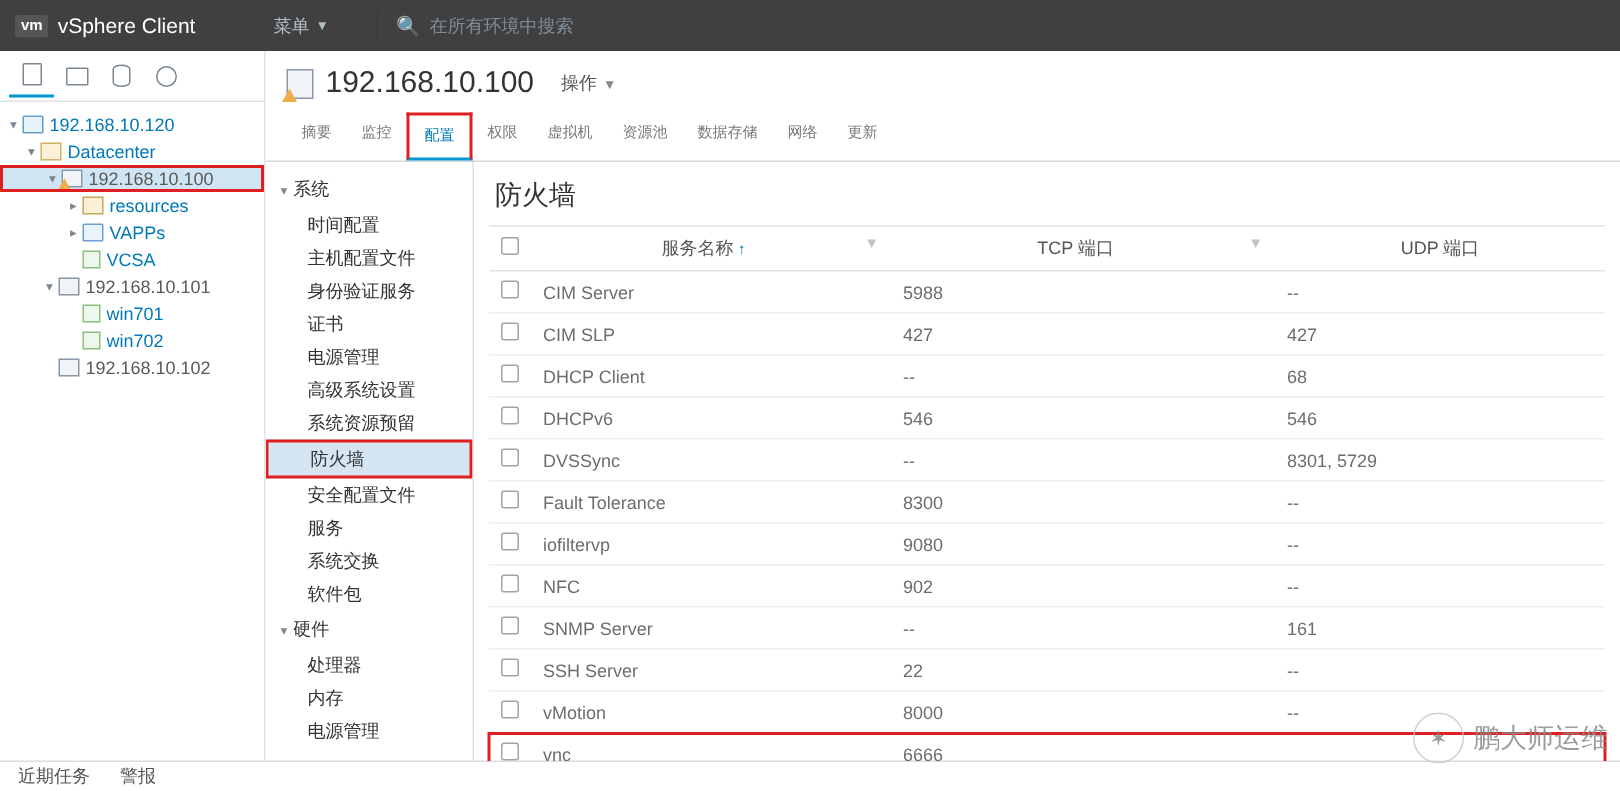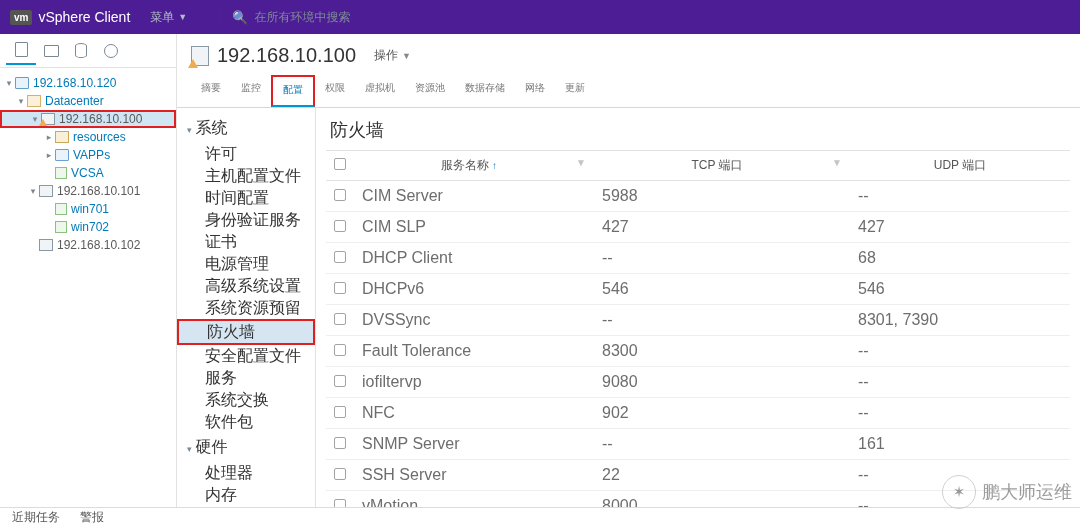--- a/index.html
+++ b/index.html
@@ -1,21 +1,21 @@
 <!DOCTYPE html>
 <html><head>
 <meta charset="utf-8">
 <style>
   * { box-sizing: border-box; margin: 0; padding: 0; }
   html, body { width: 1080px; height: 527px; font-family: "Helvetica Neue", Arial, "Microsoft YaHei", sans-serif; font-size: 12px; color: #333; overflow: hidden; background: #fff; }
   
-  .topbar { height: 34px; background: #4c1d95; color: #d0d9e0; display: flex; align-items: center; padding: 0 10px; }
+  .topbar { height: 34px; background: #404040; color: #d0d9e0; display: flex; align-items: center; padding: 0 10px; }
   .topbar .logo { background:#555; color:#fff; font-weight:bold; padding:2px 4px; border-radius:2px; font-size:10px; margin-right:6px; }
   .topbar .brand { font-size:14px; color:#fff; margin-right:20px; }
-  .topbar .menu-btn { display:flex; align-items:center; color:#b0bec5; margin-right:20px; cursor:pointer; }
+  .topbar .menu-btn { display:flex; align-items:center; color:#b0bec5; margin-right:20px; cursor:pointer;margin-left:32px; }
   .topbar .menu-btn .chev { margin-left:4px; font-size:9px; }
   .topbar .divider { width:1px; height:20px; background:#2f3e48; margin:0 12px; }
   .topbar .search { display:flex; align-items:center; color:#7f8c96; }
   .topbar .search .mag { margin-right:6px; font-size:13px; }
   
   .main { display:flex; height:473px; }
   .sidebar { width:177px; border-right:1px solid #e2e2e2; display:flex; flex-direction:column; }
   .sb-tabs { height:34px; display:flex; align-items:center; border-bottom:1px solid #e2e2e2; padding:0 6px; }
   .sb-tabs .tab { width:30px; height:28px; display:flex; align-items:center; justify-content:center; }
   .sb-tabs .tab.active { border-bottom:2px solid #0095d3; }
@@ -45,33 +45,33 @@
   .page-head .hicon { width:18px; height:20px; border:1px solid #8a98a5; background:#f1f4f7; position:relative; margin-right:8px; }
   .page-head .hicon .warn-tri { left:-4px; bottom:-3px; border-left-width:5px; border-right-width:5px; border-bottom-width:9px; }
   .page-head h1 { font-size:20px; font-weight:400; color:#333; margin-right:18px; }
   .page-head .actions { font-size:12px; color:#555; display:flex; align-items:center; cursor:pointer; }
   .page-head .actions .chev { font-size:9px; margin-left:4px; color:#888; }
   .tabs { display:flex; border-bottom:1px solid #d8d8d8; padding:0 14px; }
   .tabs .tab { padding:6px 10px 8px; color:#7a7a7a; cursor:pointer; font-size:10px; }
   .tabs .tab.active { color:#0079b8; border-bottom:2px solid #0095d3; }
   .body { flex:1; display:flex; overflow:hidden; }
   
-  .cfg { width:139px; border-right:1px solid #e2e2e2; overflow-y:auto; padding:6px 0; color:#333; font-size:16px; }
+  .cfg { width:139px; border-right:1px solid #e2e2e2; overflow-y:auto; padding:6px 0; color:#333; font-size:12px; }
   .cfg-sec { padding:4px 6px 4px 10px; color:#333; cursor:pointer; }
   .cfg-sec::before { content:"\25BE"; font-size:9px; color:#7b8894; margin-right:4px; }
   .cfg-item { padding:3px 6px 3px 28px; color:#333; cursor:pointer; line-height:16px; }
   .cfg-item.sel { background:#d5e6f2; }
   
   .panel { flex:1; overflow:auto; padding:10px 10px 0 10px; }
   .panel h2 { font-size:18px; font-weight:400; margin:0 0 8px 4px; color:#333; }
   .tbl { width:100%; border-collapse:collapse; table-layout:fixed; }
   .tbl th { text-align:center; font-weight:400; color:#555; border-top:1px solid #e2e2e2; border-bottom:1px solid #e2e2e2; padding:6px 8px; font-size:12px; background:#fff; position:relative; }
   .tbl th .filter { float:right; color:#c4c4c4; font-size:10px; }
   .tbl th .sort { color:#0079b8; font-size:10px; margin-left:3px; }
-  .tbl td { padding:6px 8px; border-bottom:1px solid #eee; color:#6d6d6d; font-size:16px; white-space:nowrap; }
+  .tbl td { padding:6px 8px; border-bottom:1px solid #eee; color:#6d6d6d; font-size:12px; white-space:nowrap; }
   .col-chk { width:28px; }
   .col-name { width:240px; }
   .col-tcp { width:256px; }
   .col-udp { width:auto; }
   .chk { width:12px; height:12px; border:1px solid #a3a3a3; border-radius:2px; display:inline-block; }
   .row-hl-outline { outline:2px solid #e02020; outline-offset:-1px; }
   
   .bottom { height:20px; border-top:1px solid #dcdcdc; display:flex; align-items:center; gap:20px; padding:0 12px; color:#555; font-size:12px; }
   
   .wm { position:absolute; right:8px; bottom:18px; display:flex; align-items:center; gap:6px; color:#8a8a8a; font-size:18px; opacity:.85; pointer-events:none; }
@@ -186,23 +186,22 @@
         <div class="tab">虚拟机</div>
         <div class="tab">资源池</div>
         <div class="tab">数据存储</div>
         <div class="tab">网络</div>
         <div class="tab">更新</div>
       </div>
 
     <div class="body">
       <div class="cfg" id="cfg">
           <div class="cfg-sec">系统</div>
-          <div class="cfg-item">许可</div>
+          <div class="cfg-item">时间配置</div>
           <div class="cfg-item">主机配置文件</div>
-          <div class="cfg-item">时间配置</div>
           <div class="cfg-item">身份验证服务</div>
           <div class="cfg-item">证书</div>
           <div class="cfg-item">电源管理</div>
           <div class="cfg-item">高级系统设置</div>
           <div class="cfg-item">系统资源预留</div>
           <div class="cfg-item sel hl-red">防火墙</div>
           <div class="cfg-item">安全配置文件</div>
           <div class="cfg-item">服务</div>
           <div class="cfg-item">系统交换</div>
           <div class="cfg-item">软件包</div>
@@ -245,21 +244,21 @@
               <tr>
                 <td class="col-chk"><span class="chk"></span></td>
                 <td>DHCPv6</td>
                 <td>546</td>
                 <td>546</td>
               </tr>
               <tr>
                 <td class="col-chk"><span class="chk"></span></td>
                 <td>DVSSync</td>
                 <td>--</td>
-                <td>8301, 7390</td>
+                <td>8301, 5729</td>
               </tr>
               <tr>
                 <td class="col-chk"><span class="chk"></span></td>
                 <td>Fault Tolerance</td>
                 <td>8300</td>
                 <td>--</td>
               </tr>
               <tr>
                 <td class="col-chk"><span class="chk"></span></td>
                 <td>iofiltervp</td>

